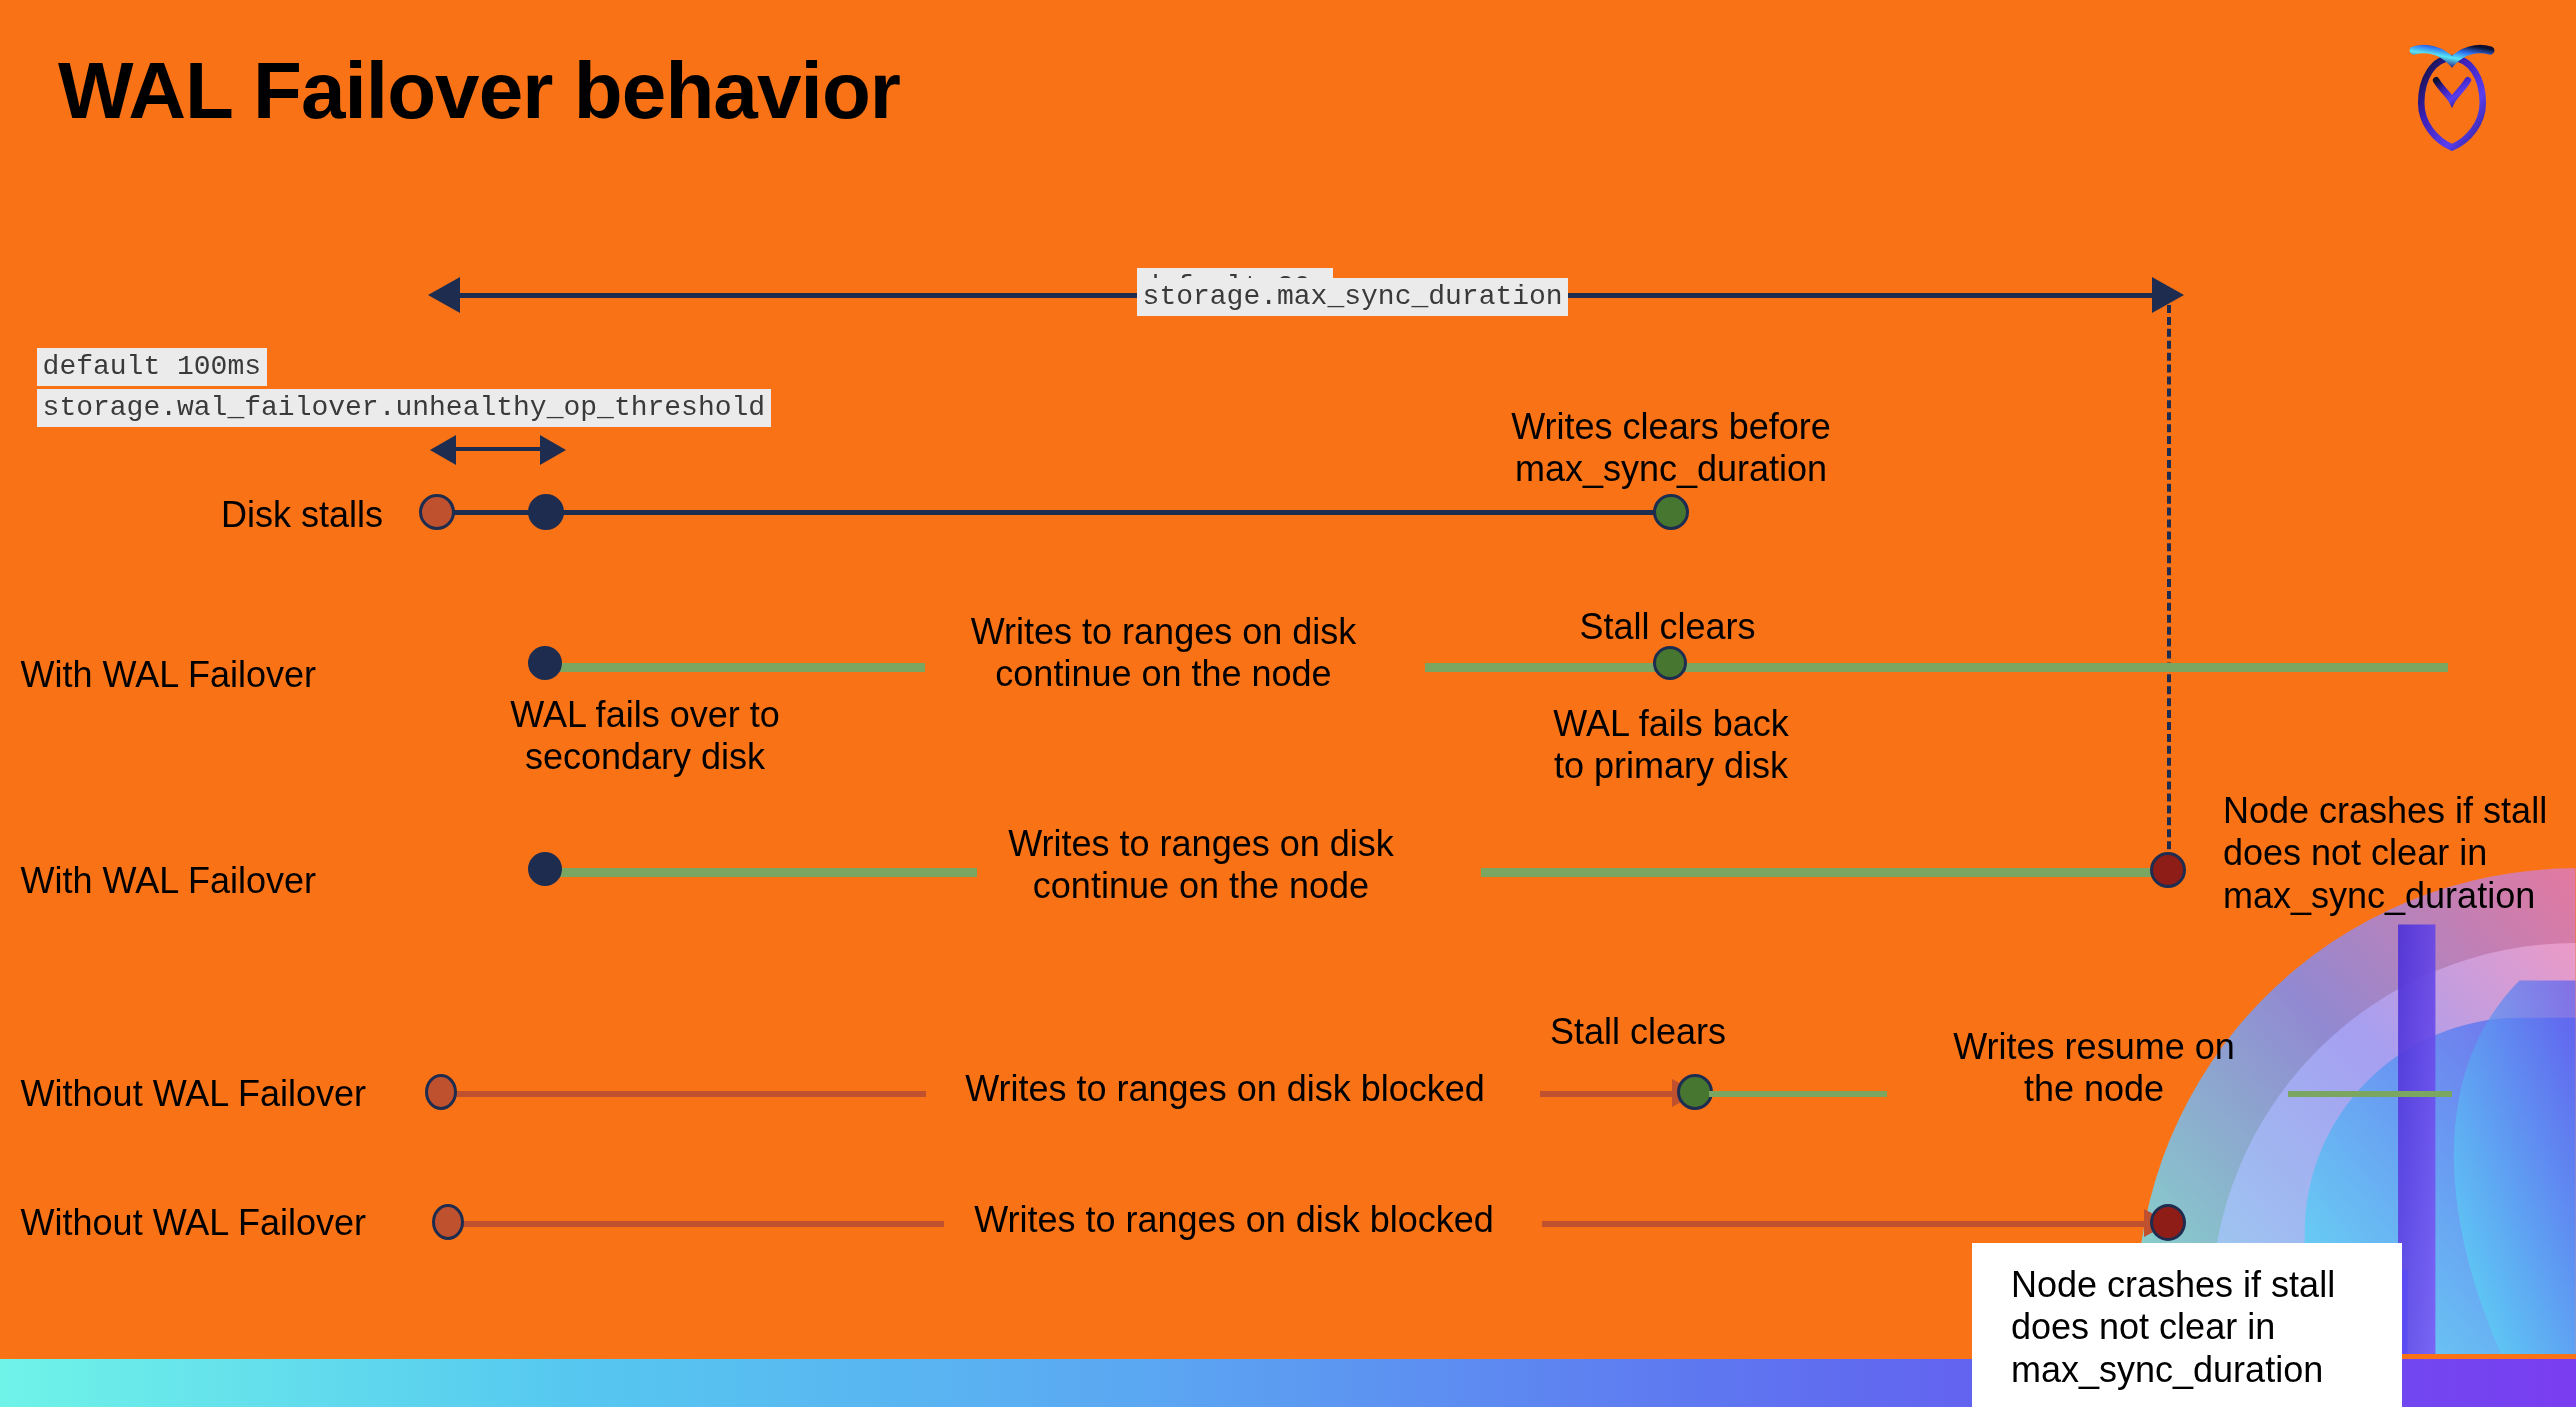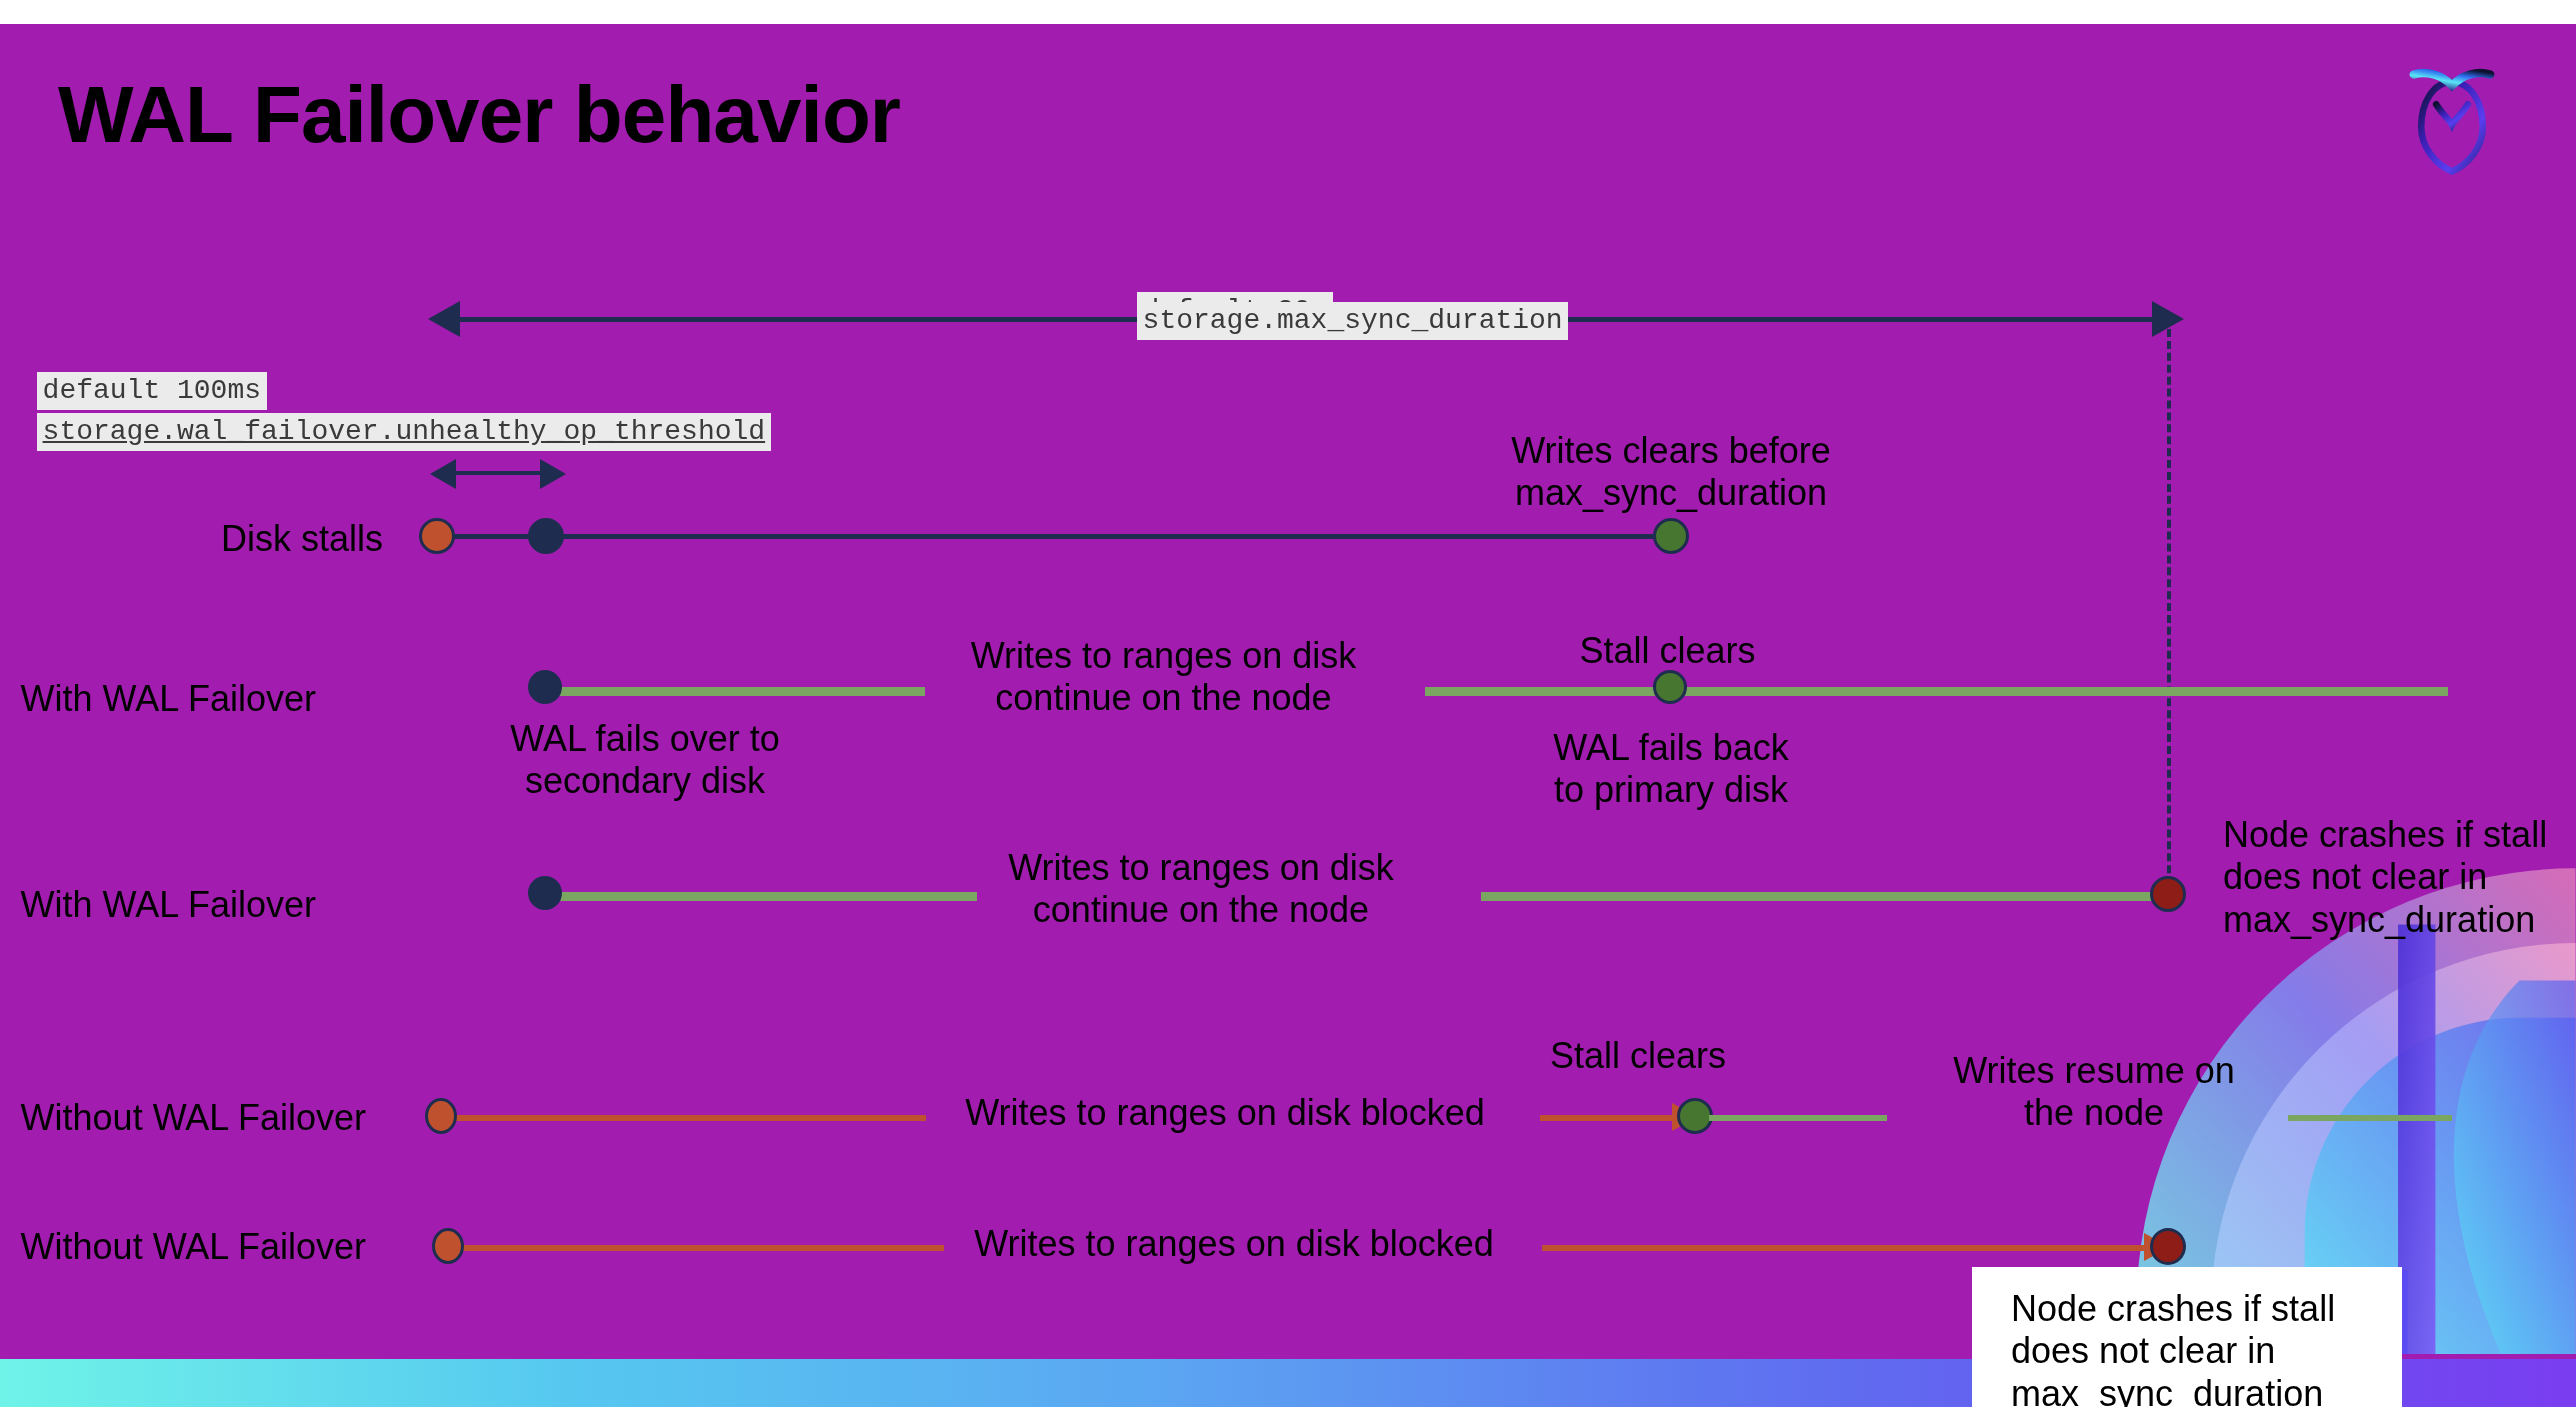--- a/index.html
+++ b/index.html
@@ -11,22 +11,21 @@
     width: 2576px;
     height: 1408px;
     position: relative;
     overflow: hidden;
     font-family: "Liberation Sans", sans-serif;
     color: #000000;
   }
   .slide {
     position: absolute;
     inset: 0;
-    background: #a21caf;
-    margin-top: 24px;
+    background: #f97316;
   }
 
   
   #page-title {
     position: absolute;
     left: 58px;
     top: 45px;
     font-size: 80px;
     font-weight: bold;
     letter-spacing: -0.9px;
@@ -239,21 +238,21 @@
   <div class="arrow-head ah-left-navy" style="left:428px; top:277px;"></div>
   <div class="hline navy-line" style="left:458px; top:293px; width:1696px;"></div>
   <div class="arrow-head ah-right-navy" style="left:2152px; top:277px;"></div>
 
   <div class="code-chip" style="left:1137px; top:268px;">default 20s</div>
   <div class="code-chip" style="left:1137px; top:278px;">storage.max_sync_duration</div>
 
   <div class="dashed-vline" style="left:2167px; top:305px; height:568px;"></div>
 
   <div class="code-chip" style="left:37px; top:348px;">default 100ms</div>
-  <div class="code-chip" style="left:37px; top:389px;text-decoration:underline;">storage.wal_failover.unhealthy_op_threshold</div>
+  <div class="code-chip" style="left:37px; top:389px;">storage.wal_failover.unhealthy_op_threshold</div>
 
   <div class="arrow-head ah-left-navy-sm" style="left:430px; top:435px;"></div>
   <div class="hline navy-line" style="left:454px; top:447px; width:90px; border-top-width:4.7px;"></div>
   <div class="arrow-head ah-right-navy-sm" style="left:540px; top:435px;"></div>
 
   <div class="row-label" style="left:0px; top:494px; width:383px;">Disk stalls</div>
 
   <div class="hline navy-line" style="left:449px; top:510px; width:1224px;"></div>
   <div class="dot dot-orange" style="left:419px; top:494px; width:36px; height:36px;"></div>
   <div class="dot dot-navy" style="left:528px; top:494px; width:36px; height:36px;"></div>

